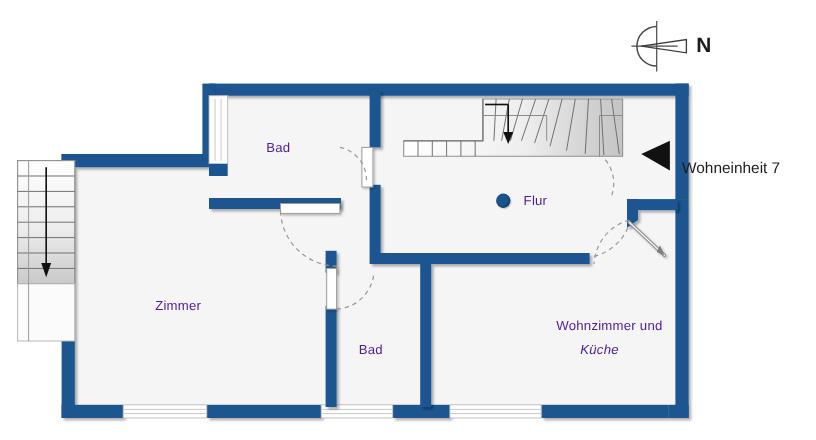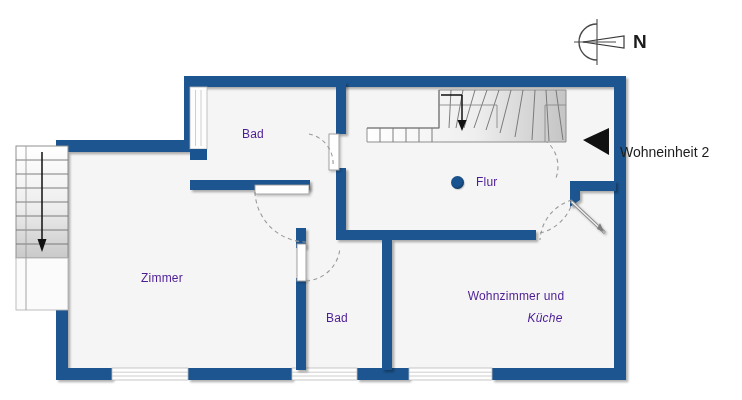--- a/index.html
+++ b/index.html
@@ -272,21 +272,21 @@
 
   <div class="room-label" style="left:162px; top:270px; transform:translateX(-50%);">Zimmer</div>
 
   <div class="room-label" style="left:337px; top:310px; transform:translateX(-50%);">Bad</div>
 
   <div class="flur-row" style="left:451px; top:174px;gap:12px;">
     <span class="flur-dot"></span>
     <span class="room-label" style="position:static;">Flur</span>
   </div>
 
-  <div class="room-label" style="left:516px; top:288px; transform:translateX(-50%);">Wohnzimmer und</div>
+  <div class="room-label" style="left:554px; top:288px; transform:translateX(-50%);">Wohnzimmer und</div>
 
   <div class="room-label" style="left:545px; top:310px; transform:translateX(-50%);font-style:italic;">Küche</div>
 
-  <div class="legend-label" style="left:620px; top:144px;">Wohneinheit 2</div>
+  <div class="legend-label" style="left:620px; top:144px;">Wohneinheit 7</div>
 
   <div class="compass-label" style="left:633px; top:31px;">N</div>
 
 </div>
 
 </body></html>

